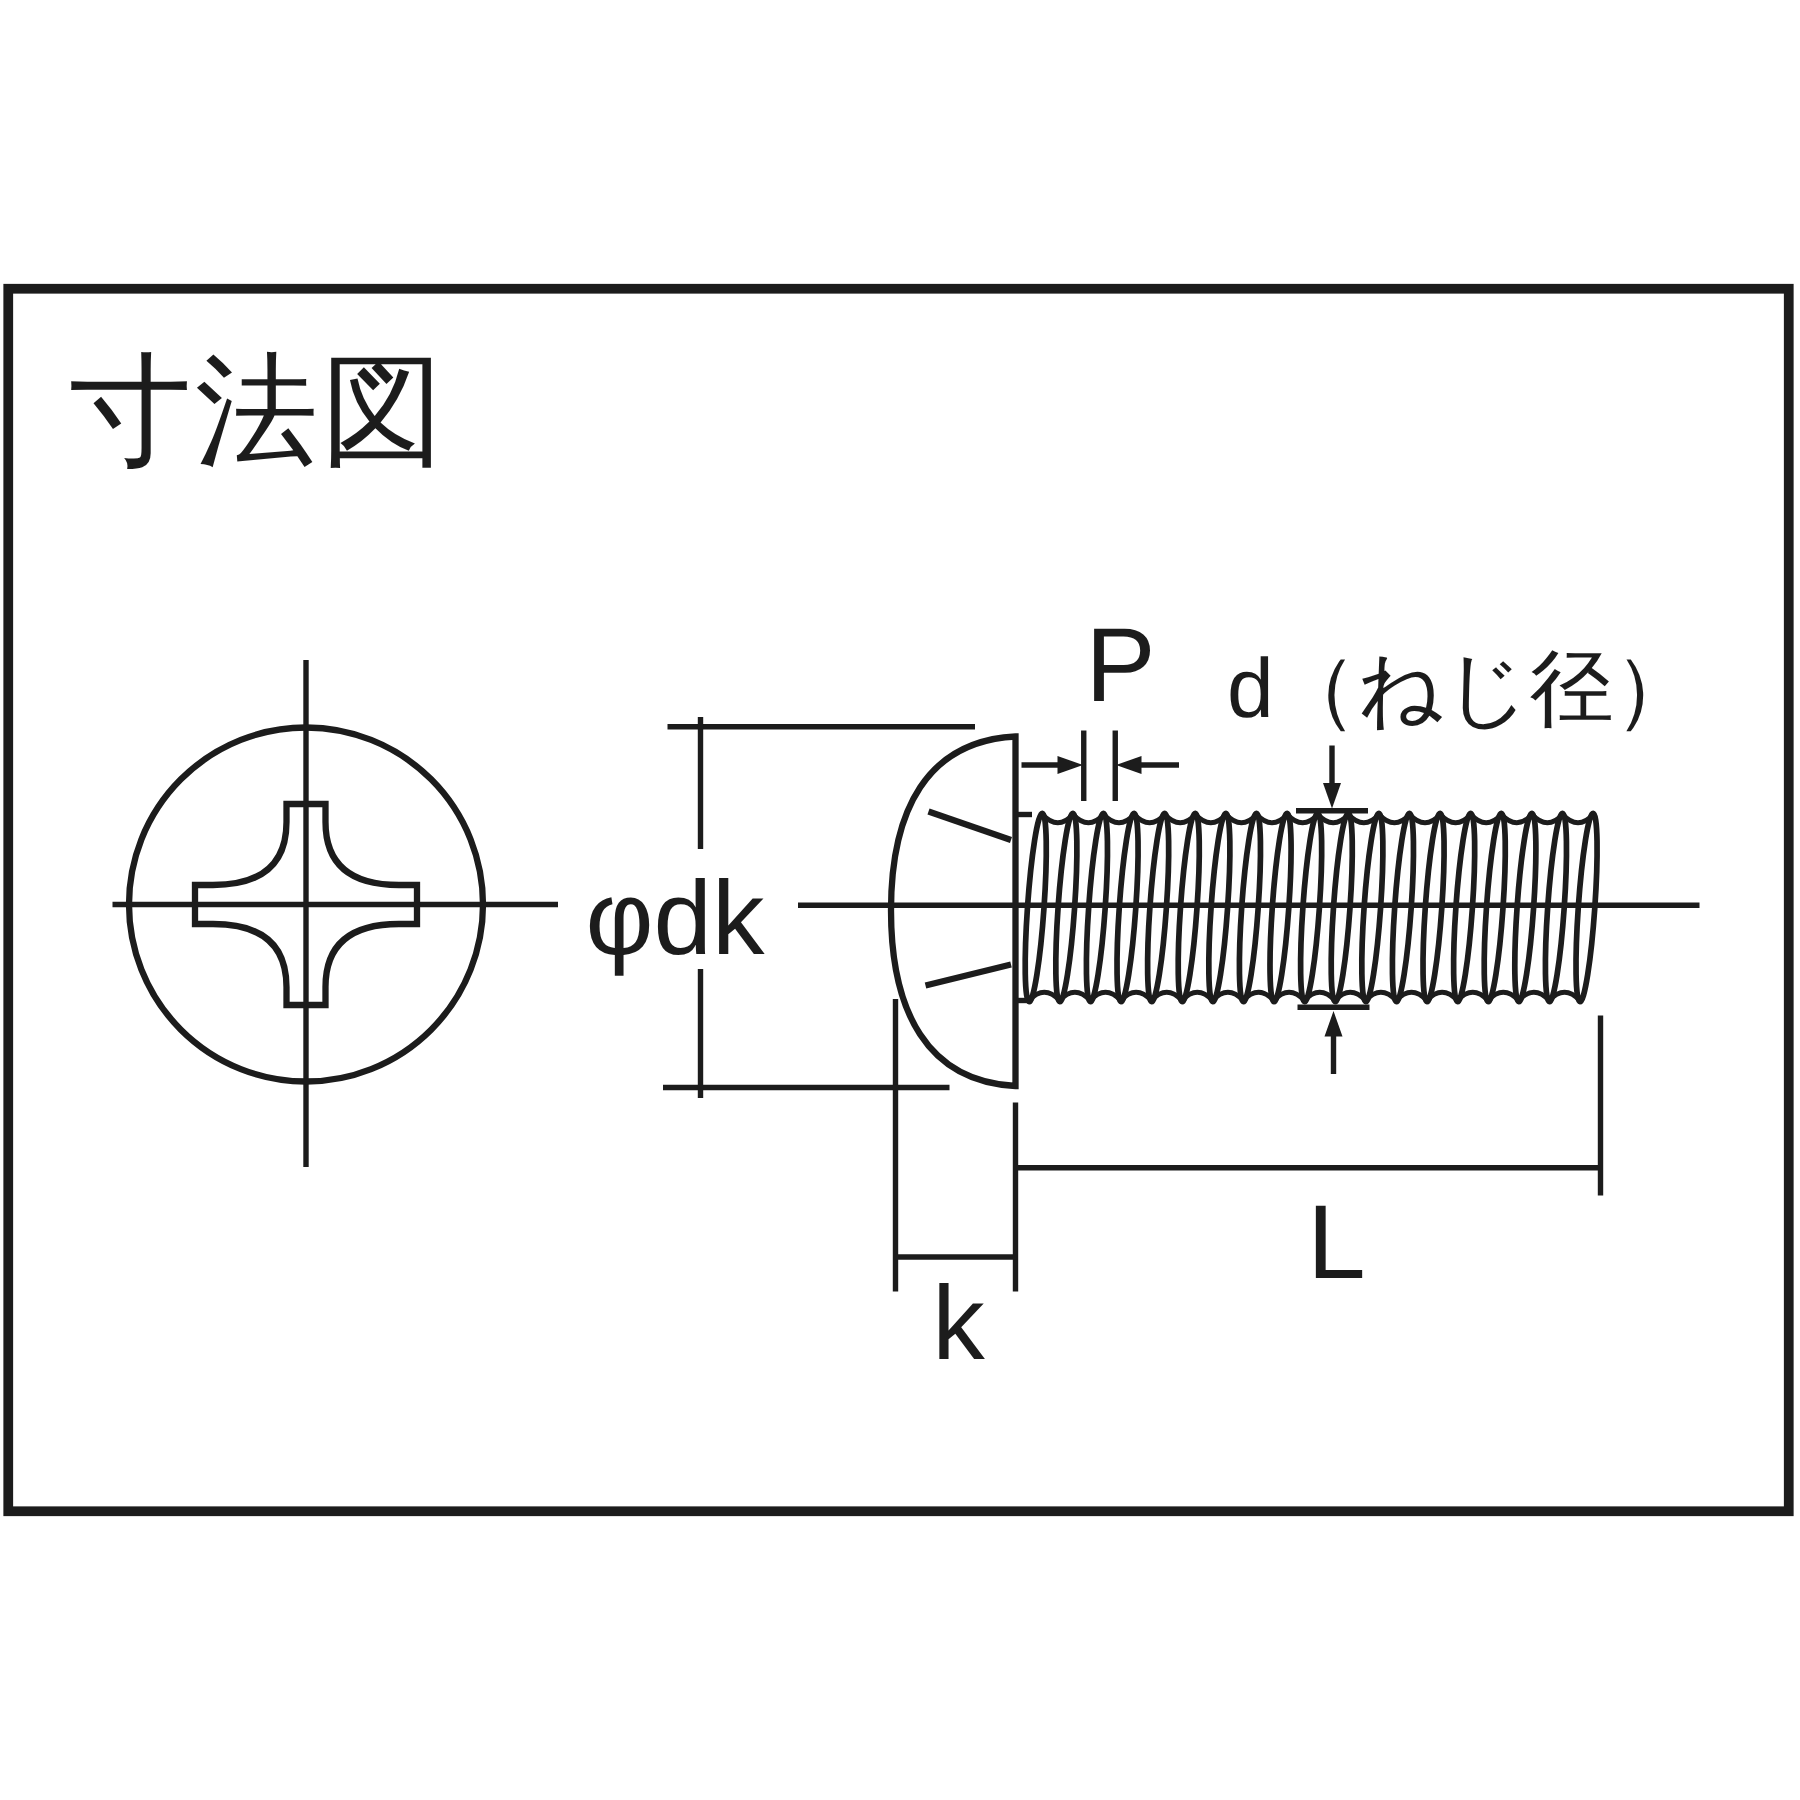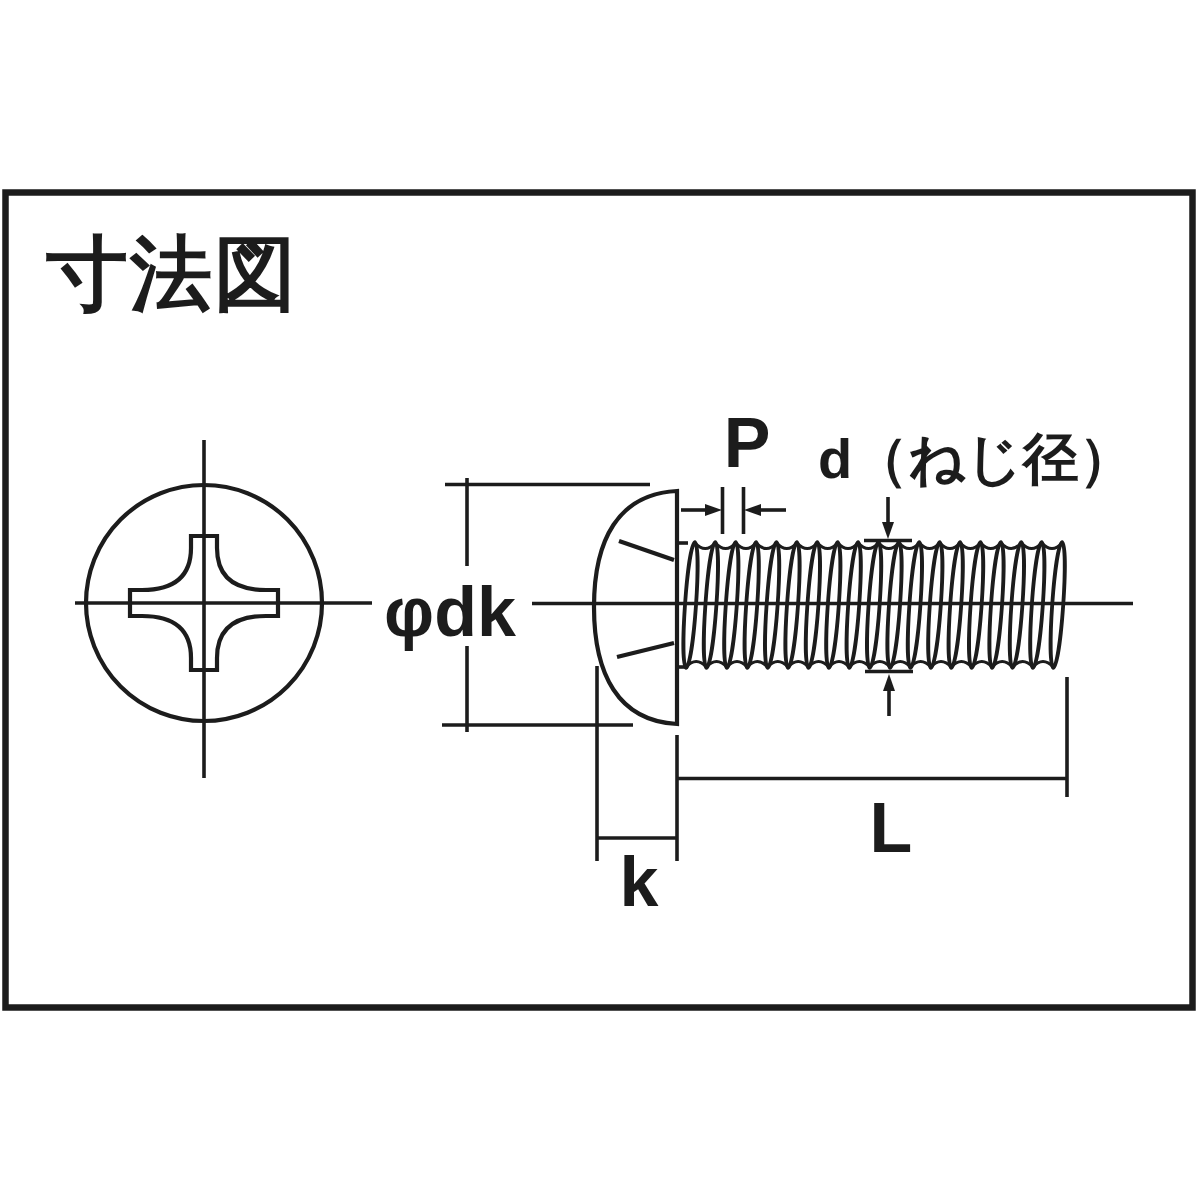--- a/index.html
+++ b/index.html
@@ -1,17 +1,17 @@
 <!DOCTYPE html>
 <html><head>
 <meta charset="utf-8">
 <style>
   html,body{margin:0;padding:0;background:#ffffff;}
   .stage{position:relative;width:1200px;height:1200px;background:#ffffff;overflow:hidden;
-         font-family:"Liberation Sans","DejaVu Sans",sans-serif;font-weight:bold;}
+         font-family:"Liberation Sans","DejaVu Sans",sans-serif;}
   svg{display:block}
   .ink-stroke{stroke:#1c1c1c;fill:none;}
   .ink-fill{fill:#1c1c1c;stroke:none;}
   .outline{stroke-width:4.2;}
   .thin{stroke-width:3.6;}
   .dimline{stroke-width:3.6;}
   .frame{stroke-width:6.5;}
   text{fill:#1c1c1c;}
   .dim-label{font-size:70px;}
   .dim-label-small{font-size:56px;}

